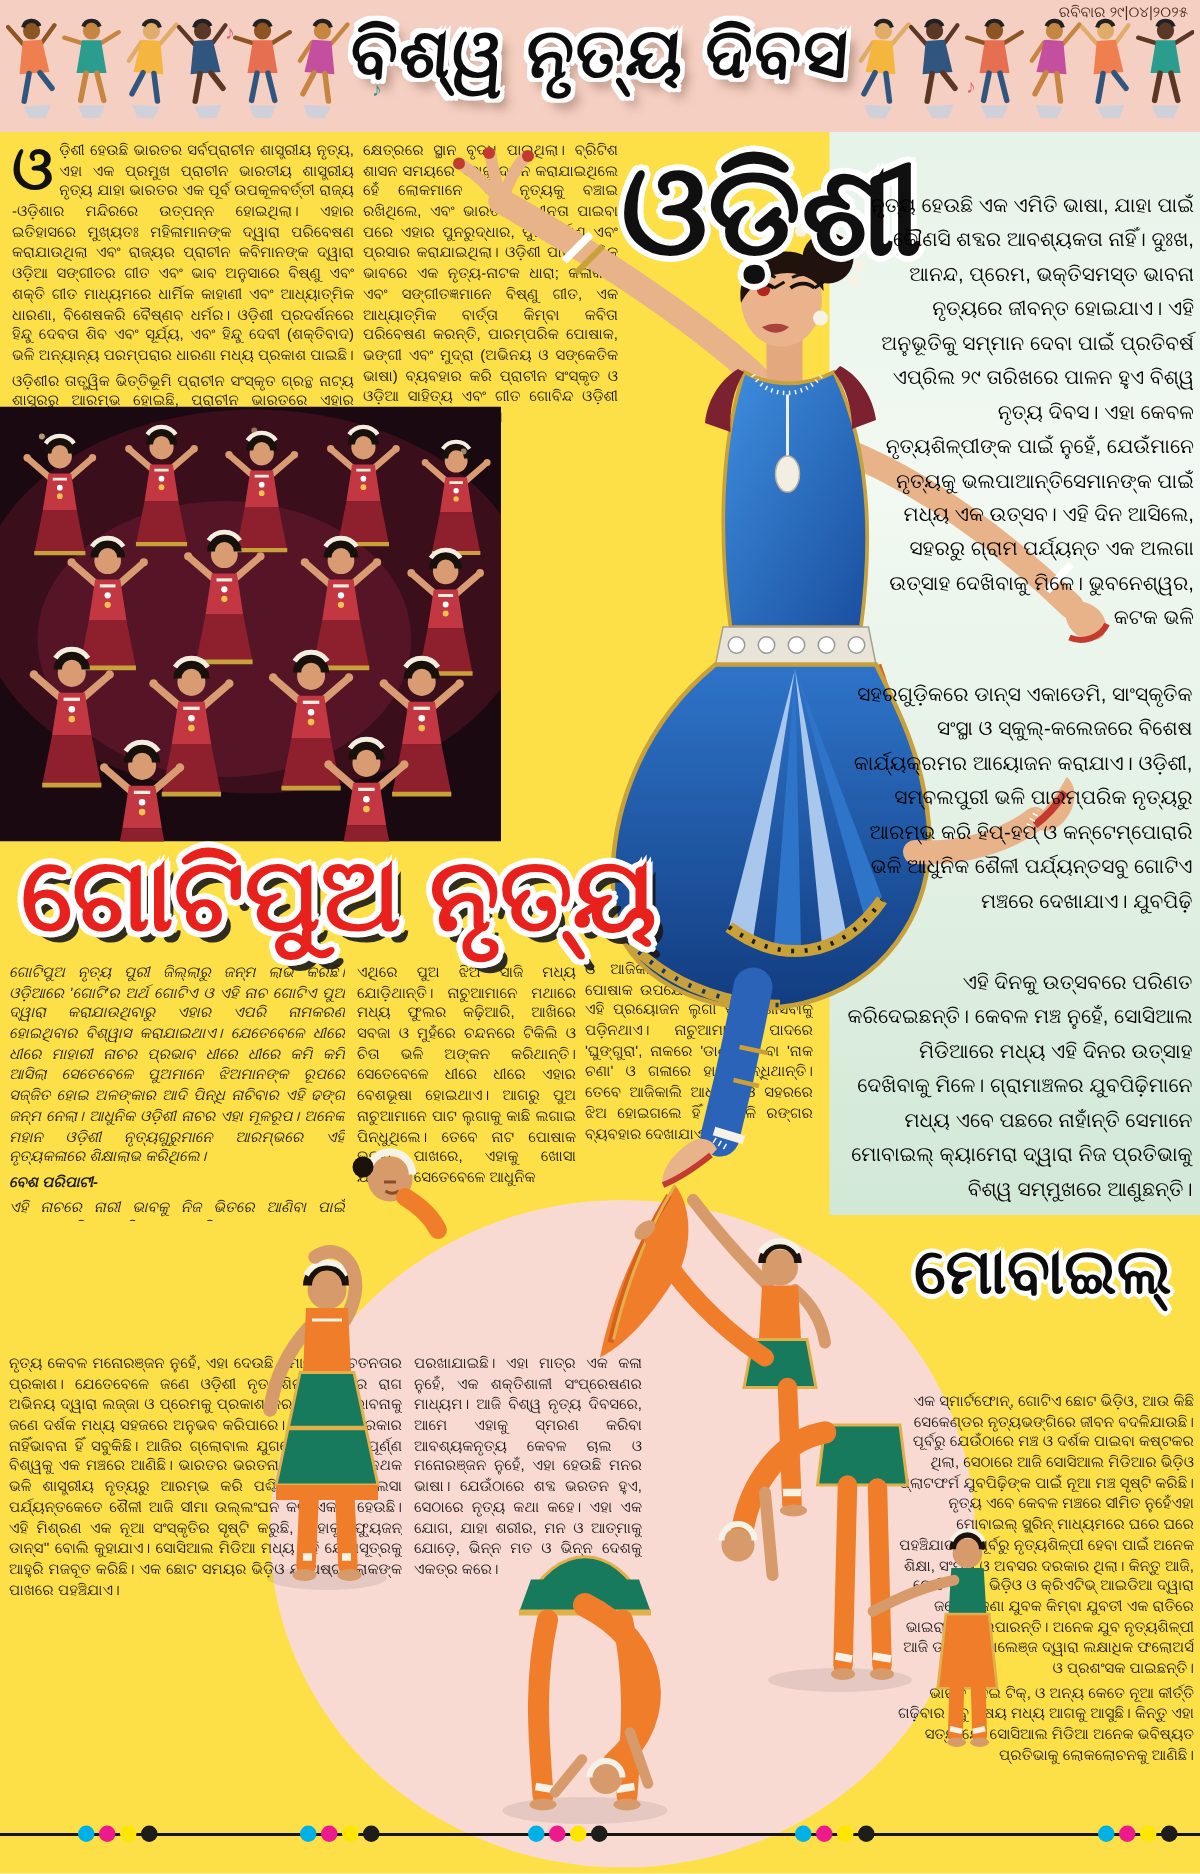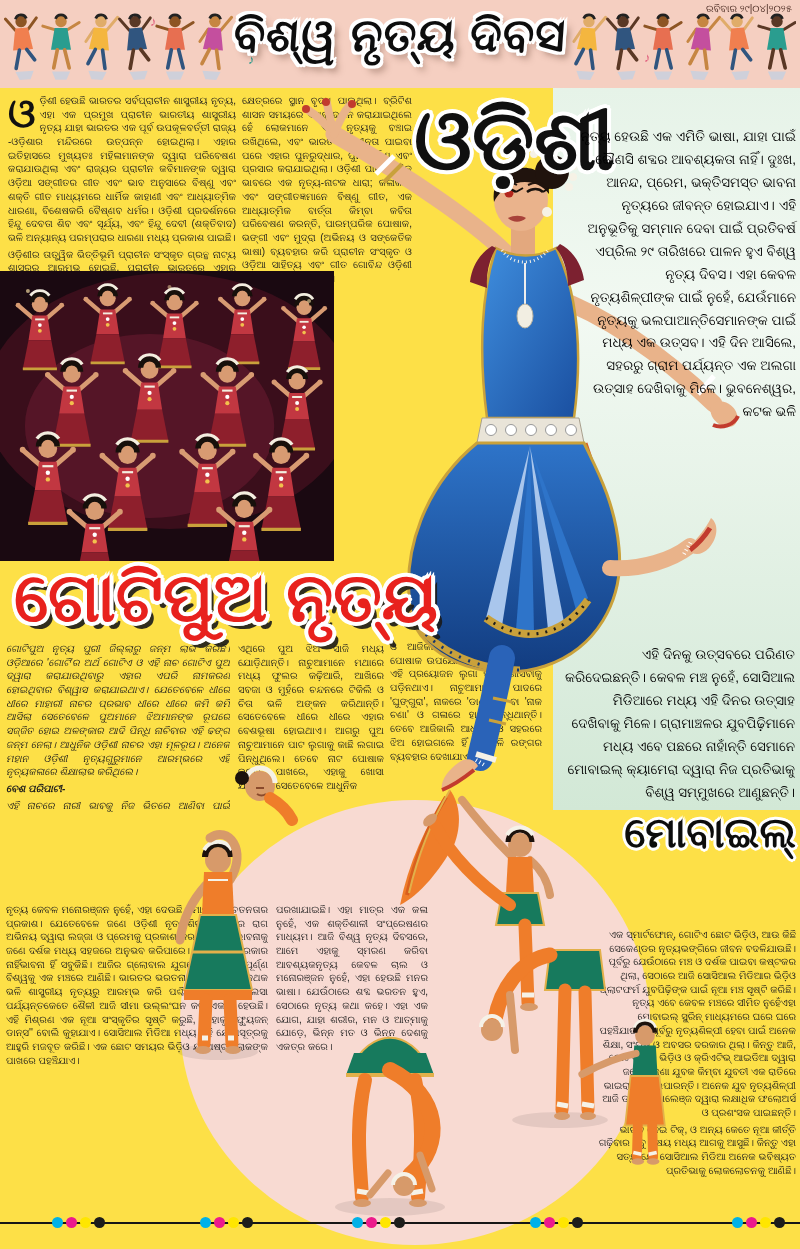--- a/index.html
+++ b/index.html
@@ -24,21 +24,21 @@
   
   .ow{text-shadow:-2px -2px 0 #fff,2px -2px 0 #fff,-2px 2px 0 #fff,2px 2px 0 #fff,-3px 0 0 #fff,3px 0 0 #fff,0 -3px 0 #fff,0 3px 0 #fff;}
   .odissi-head{position:absolute;left:398px;top:82px;margin:16px;font-size:84px;line-height:1;font-weight:bold;
     color:#101010;z-index:6;white-space:nowrap;
     text-shadow:-3px -3px 0 #fff,3px -3px 0 #fff,-3px 3px 0 #fff,3px 3px 0 #fff,0 4px 0 #fff,0 -4px 0 #fff,-4px 0 0 #fff,4px 0 0 #fff;}
   .gotipua-head{position:absolute;left:2px;top:551px;margin:12px;font-size:68px;line-height:1;font-weight:bold;
     color:#e8211d;z-index:6;white-space:nowrap;
     text-shadow:-3px -3px 0 #fff,3px -3px 0 #fff,-3px 3px 0 #fff,3px 3px 0 #fff,0 4px 0 #fff,0 -4px 0 #fff,-4px 0 0 #fff,4px 0 0 #fff,6px 7px 0 rgba(25,25,25,.9);}
   .ne-head{position:absolute;left:5px;top:799px;margin:0;font-size:46px;font-weight:bold;line-height:1.06;
     color:#0c0c0c;z-index:4;}
-  .mobile-head{position:absolute;right:4px;top:806px;margin:0;text-align:right;font-size:42px;font-weight:bold;
+  .mobile-head{position:absolute;right:4px;top:806px;margin:15px;text-align:right;font-size:42px;font-weight:bold;
     line-height:1.3;color:#0c0c0c;z-index:4;}
   
   .col{position:absolute;font-size:10px;line-height:1.37;text-align:justify;color:#1b1b1b;overflow:hidden;z-index:2;}
   .col p{margin:0 0 3px 0;}
   .dropcap{float:left;font-size:40px;line-height:.85;font-weight:bold;margin:2px 4px 0 0;color:#111;}
   .col-a{left:8px;top:94px;width:228px;height:180px;}
   .col-b{left:242px;top:94px;width:170px;height:190px;}
   .g1{left:6px;top:642px;width:224px;height:172px;font-style:italic;}
   .g2{left:238px;top:642px;width:146px;height:172px;}
   .g3{left:390px;top:640px;width:152px;height:150px;}
@@ -180,20 +180,21 @@
   <div class="pink-circle"></div>
 
   <h2 class="odissi-head">ଓଡ଼ିଶୀ</h2>
   <div class="col col-a">
     <p><span class="dropcap">ଓ</span><span>ଡ଼ିଶୀ ହେଉଛି ଭାରତର ସର୍ବପ୍ରାଚୀନ ଶାସ୍ତ୍ରୀୟ ନୃତ୍ୟ, ଏହା ଏକ ପ୍ରମୁଖ ପ୍ରାଚୀନ ଭାରତୀୟ ଶାସ୍ତ୍ରୀୟ ନୃତ୍ୟ ଯାହା ଭାରତର ଏକ ପୂର୍ବ ଉପକୂଳବର୍ତ୍ତୀ ରାଜ୍ୟ -ଓଡ଼ିଶାର ମନ୍ଦିରରେ ଉତ୍ପନ୍ନ ହୋଇଥିଲା। ଏହାର ଇତିହାସରେ ମୁଖ୍ୟତଃ ମହିଳାମାନଙ୍କ ଦ୍ୱାରା ପରିବେଷଣ କରାଯାଉଥିଲା ଏବଂ ରାଜ୍ୟର ପ୍ରାଚୀନ କବିମାନଙ୍କ ଦ୍ୱାରା ଓଡ଼ିଆ ସଙ୍ଗୀତର ଗୀତ ଏବଂ ଭାବ ଅନୁସାରେ ବିଷ୍ଣୁ ଏବଂ ଶକ୍ତି ଗୀତ ମାଧ୍ୟମରେ ଧାର୍ମିକ କାହାଣୀ ଏବଂ ଆଧ୍ୟାତ୍ମିକ ଧାରଣା, ବିଶେଷକରି ବୈଷ୍ଣବ ଧର୍ମର। ଓଡ଼ିଶୀ ପ୍ରଦର୍ଶନରେ ହିନ୍ଦୁ ଦେବତା ଶିବ ଏବଂ ସୂର୍ଯ୍ୟ, ଏବଂ ହିନ୍ଦୁ ଦେବୀ (ଶକ୍ତିବାଦ) ଭଳି ଅନ୍ୟାନ୍ୟ ପରମ୍ପରାର ଧାରଣା ମଧ୍ୟ ପ୍ରକାଶ ପାଇଛି।</span></p>
     <p>ଓଡ଼ିଶୀର ତାତ୍ତ୍ୱିକ ଭିତ୍ତିଭୂମି ପ୍ରାଚୀନ ସଂସ୍କୃତ ଗ୍ରନ୍ଥ ନାଟ୍ୟ ଶାସ୍ତ୍ରରୁ ଆରମ୍ଭ ହୋଇଛି, ପ୍ରାଚୀନ ଭାରତରେ ଏହାର ଅସ୍ତିତ୍ୱ କଳିଙ୍ଗ ମନ୍ଦିର ଗାତ୍ରରେ ନୃତ୍ୟ ମୁଦ୍ରା ଦ୍ୱାରା ପ୍ରମାଣିତ, ଏବଂ ହିନ୍ଦୁ, ବୌଦ୍ଧ ଏବଂ ଜୈନ ଧର୍ମ ସହିତ</p>
   </div>
   <div class="col col-b">କ୍ଷେତ୍ରରେ ସ୍ଥାନ ବୃଦ୍ଧି ପାଇଥିଲା। ବ୍ରିଟିଶ ଶାସନ ସମୟରେ ଏହାକୁ ଦମନ କରାଯାଇଥିଲେ ହେଁ ଲୋକମାନେ ଏହି ନୃତ୍ୟକୁ ବଞ୍ଚାଇ ରଖିଥିଲେ, ଏବଂ ଭାରତ ସ୍ୱାଧୀନତା ପାଇବା ପରେ ଏହାର ପୁନରୁଦ୍ଧାର, ପୁନଃନିର୍ମାଣ ଏବଂ ପ୍ରସାର କରାଯାଇଥିଲା। ଓଡ଼ିଶୀ ପାରମ୍ପରିକ ଭାବରେ ଏକ ନୃତ୍ୟ-ନାଟକ ଧାରା; କଳାକାର ଏବଂ ସଙ୍ଗୀତଜ୍ଞମାନେ ବିଷ୍ଣୁ ଗୀତ, ଏକ ଆଧ୍ୟାତ୍ମିକ ବାର୍ତ୍ତା କିମ୍ବା କବିତା ପରିବେଷଣ କରନ୍ତି, ପାରମ୍ପରିକ ପୋଷାକ, ଭଙ୍ଗୀ ଏବଂ ମୁଦ୍ରା (ଅଭିନୟ ଓ ସଙ୍କେତିକ ଭାଷା) ବ୍ୟବହାର କରି ପ୍ରାଚୀନ ସଂସ୍କୃତ ଓ ଓଡ଼ିଆ ସାହିତ୍ୟ ଏବଂ ଗୀତ ଗୋବିନ୍ଦ ଓଡ଼ିଶୀ ସଙ୍ଗୀତ ସହିତ ସଂଯୁକ୍ତ।</div>
 
   <p class="dd p1">ନୃତ୍ୟ ହେଉଛି ଏକ ଏମିତି ଭାଷା, ଯାହା ପାଇଁ କୌଣସି ଶବ୍ଦର ଆବଶ୍ୟକତା ନାହିଁ। ଦୁଃଖ, ଆନନ୍ଦ, ପ୍ରେମ, ଭକ୍ତିସମସ୍ତ ଭାବନା ନୃତ୍ୟରେ ଜୀବନ୍ତ ହୋଇଯାଏ। ଏହି ଅନୁଭୂତିକୁ ସମ୍ମାନ ଦେବା ପାଇଁ ପ୍ରତିବର୍ଷ ଏପ୍ରିଲ ୨୯ ତାରିଖରେ ପାଳନ ହୁଏ ବିଶ୍ୱ ନୃତ୍ୟ ଦିବସ। ଏହା କେବଳ ନୃତ୍ୟଶିଳ୍ପୀଙ୍କ ପାଇଁ ନୁହେଁ, ଯେଉଁମାନେ ନୃତ୍ୟକୁ ଭଲପାଆନ୍ତିସେମାନଙ୍କ ପାଇଁ ମଧ୍ୟ ଏକ ଉତ୍ସବ। ଏହି ଦିନ ଆସିଲେ, ସହରରୁ ଗ୍ରାମ ପର୍ଯ୍ୟନ୍ତ ଏକ ଅଲଗା ଉତ୍ସାହ ଦେଖିବାକୁ ମିଳେ। ଭୁବନେଶ୍ୱର, କଟକ ଭଳି</p>
+  <p class="dd p2">ସହରଗୁଡ଼ିକରେ ଡାନ୍ସ ଏକାଡେମି, ସାଂସ୍କୃତିକ ସଂସ୍ଥା ଓ ସ୍କୁଲ୍-କଲେଜରେ ବିଶେଷ କାର୍ଯ୍ୟକ୍ରମର ଆୟୋଜନ କରାଯାଏ। ଓଡ଼ିଶୀ, ସମ୍ବଲପୁରୀ ଭଳି ପାରମ୍ପରିକ ନୃତ୍ୟରୁ ଆରମ୍ଭ କରି ହିପ୍-ହପ୍ ଓ କନ୍ଟେମ୍ପୋରାରି ଭଳି ଆଧୁନିକ ଶୈଳୀ ପର୍ଯ୍ୟନ୍ତସବୁ ଗୋଟିଏ ମଞ୍ଚରେ ଦେଖାଯାଏ। ଯୁବପିଢ଼ି</p>
   <p class="dd p3">ଏହି ଦିନକୁ ଉତ୍ସବରେ ପରିଣତ କରିଦେଇଛନ୍ତି। କେବଳ ମଞ୍ଚ ନୁହେଁ, ସୋସିଆଲ ମିଡିଆରେ ମଧ୍ୟ ଏହି ଦିନର ଉତ୍ସାହ ଦେଖିବାକୁ ମିଳେ। ଗ୍ରାମାଞ୍ଚଳର ଯୁବପିଢ଼ିମାନେ ମଧ୍ୟ ଏବେ ପଛରେ ନାହାଁନ୍ତି ସେମାନେ ମୋବାଇଲ୍ କ୍ୟାମେରା ଦ୍ୱାରା ନିଜ ପ୍ରତିଭାକୁ ବିଶ୍ୱ ସମ୍ମୁଖରେ ଆଣୁଛନ୍ତି।</p>
 
   <div class="photo red-group">
     <svg viewBox="0 0 335 290" preserveAspectRatio="none">
       <rect width="335" height="290" fill="#1a0911"></rect>
       <ellipse cx="170" cy="130" rx="185" ry="128" fill="#5a1426" opacity="0.5"></ellipse>
       <ellipse cx="150" cy="155" rx="125" ry="92" fill="#8a2140" opacity="0.35"></ellipse>
       <defs>
         <g id="rd">
           <circle cx="0" cy="-24" r="8.5" fill="#d89b72"></circle>

